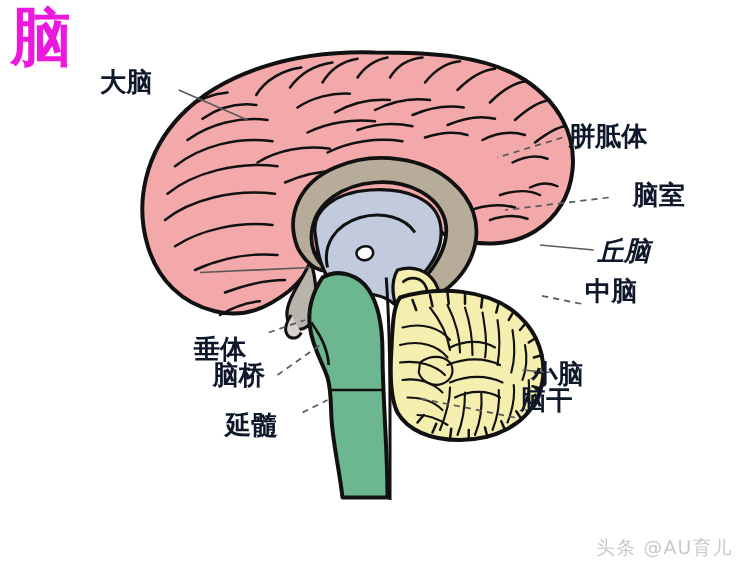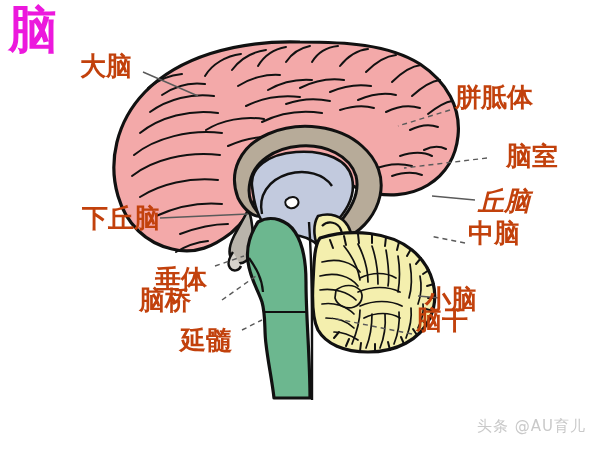--- a/index.html
+++ b/index.html
@@ -14,29 +14,29 @@
   .layer{position:absolute;left:0;top:0;width:600px;height:450px;}
   .title{
     position:absolute;left:8px;top:4px;
     font-size:50px;line-height:52px;
     font-weight:bold;
     color:#ec18dd;
     letter-spacing:0;
   }
   .lbl{
     position:absolute;
-    font-size:26px;
+    font-size:21px;
     line-height:24px;
-    color:#c2410c;
+    color:#0f172a;
     font-weight:600;
     white-space:nowrap;
   }
   .watermark{
     position:absolute;
-    right:14px;bottom:14px;
+    right:14px;bottom:2px;
     font-size:15px;
     color:#c9c9c9;
     white-space:nowrap;
     letter-spacing:1px;
   }
 </style>
 </head>
 <body>
 
 <div id="stage">
@@ -244,25 +244,24 @@
       <line x1="160" y1="218" x2="248" y2="214"></line>
       <line x1="215" y1="266" x2="244" y2="256" stroke-dasharray="5 4"></line>
       <line x1="222" y1="300" x2="256" y2="276" stroke-dasharray="5 4"></line>
       <line x1="242" y1="330" x2="262" y2="320" stroke-dasharray="5 4"></line>
     </g>
   </svg>
 
   <div class="title">脑</div>
 
   <div class="lbl" style="left:80px;top:54px;">大脑</div>
-  <div class="lbl" style="left:455px;top:85px;">胼胝体</div>
+  <div class="lbl" style="left:455px;top:97px;">胼胝体</div>
   <div class="lbl" style="left:506px;top:144px;">脑室</div>
   <div class="lbl" style="left:478px;top:189px;font-style:italic;">丘脑</div>
   <div class="lbl" style="left:468px;top:221px;">中脑</div>
   <div class="lbl" style="left:425px;top:287px;">小脑</div>
   <div class="lbl" style="left:416px;top:308px;">脑干</div>
-  <div class="lbl" style="left:82px;top:206px;">下丘脑</div>
   <div class="lbl" style="left:155px;top:267px;">垂体</div>
-  <div class="lbl" style="left:139px;top:288px;">脑桥</div>
+  <div class="lbl" style="left:170px;top:288px;">脑桥</div>
   <div class="lbl" style="left:180px;top:328px;">延髓</div>
 
   <div class="watermark">头条 @AU育儿</div>
 </div>
 
 </body></html>

